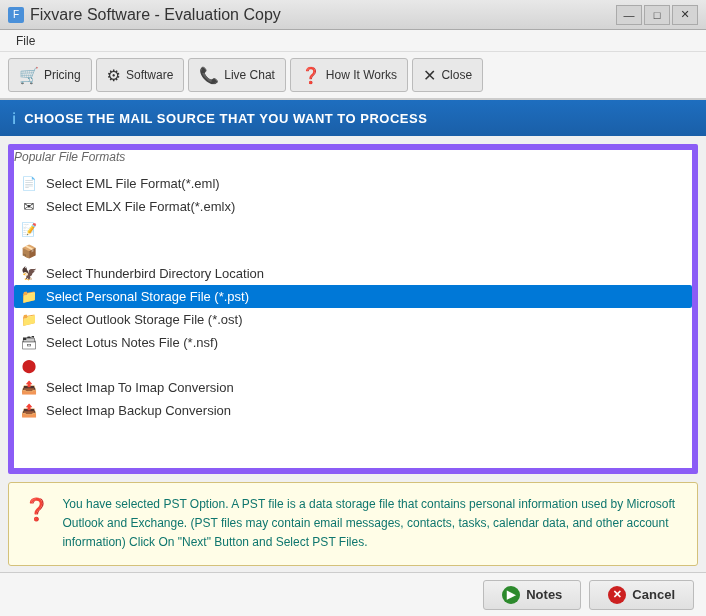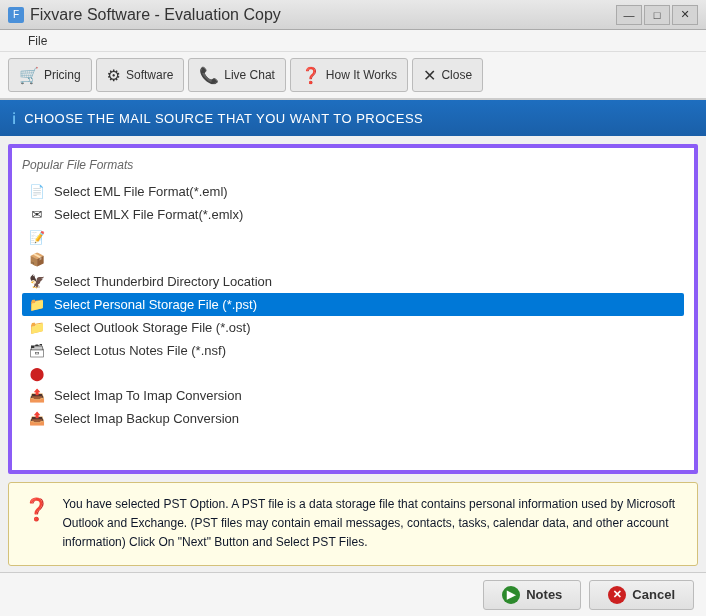--- a/index.html
+++ b/index.html
@@ -58,21 +58,21 @@
       font-size: 11px;
       color: #333;
     }
 
     
     .menu-bar {
       background: #f5f5f5;
       height: 22px;
       display: flex;
       align-items: center;
-      padding: 0 20px;
+      padding: 0 8px;
       border-bottom: 1px solid #ddd;
     }
     .menu-item {
       padding: 2px 8px;
       font-size: 12px;
       cursor: pointer;
       color: #333;
     }
 
     
@@ -111,31 +111,31 @@
       padding: 0 12px;
       gap: 8px;
     }
     .header-banner-icon {
       color: #7dd0ff;
       font-size: 16px;
     }
     .header-banner-text {
       color: white;
       font-size: 13px;
-      font-weight: normal;
+      font-weight: bold;
       letter-spacing: 0.5px;
     }
 
     
     .main-content {
       background: white;
       margin: 8px;
-      border: 4px solid #8b5cf6;
+      border: 6px solid #8b5cf6;
       border-radius: 2px;
-      padding: 10px;
+      padding: 0;
       height: 330px;
     }
     .section-title {
       font-size: 12px;
       color: #666;
       margin-bottom: 8px;
       font-style: italic;
     }
 
     .file-list {
@@ -177,21 +177,21 @@
       align-items: flex-start;
     }
     .info-icon {
       font-size: 22px;
       color: #4a90d9;
       flex-shrink: 0;
       margin-top: 2px;
     }
     .info-text {
       font-size: 12px;
-      color: #0f172a;
+      color: #0f766e;
       line-height: 1.6;
     }
 
     
     .footer {
       background: #f5f5f5;
       border-top: 1px solid #ccc;
       height: 44px;
       display: flex;
       align-items: center;

